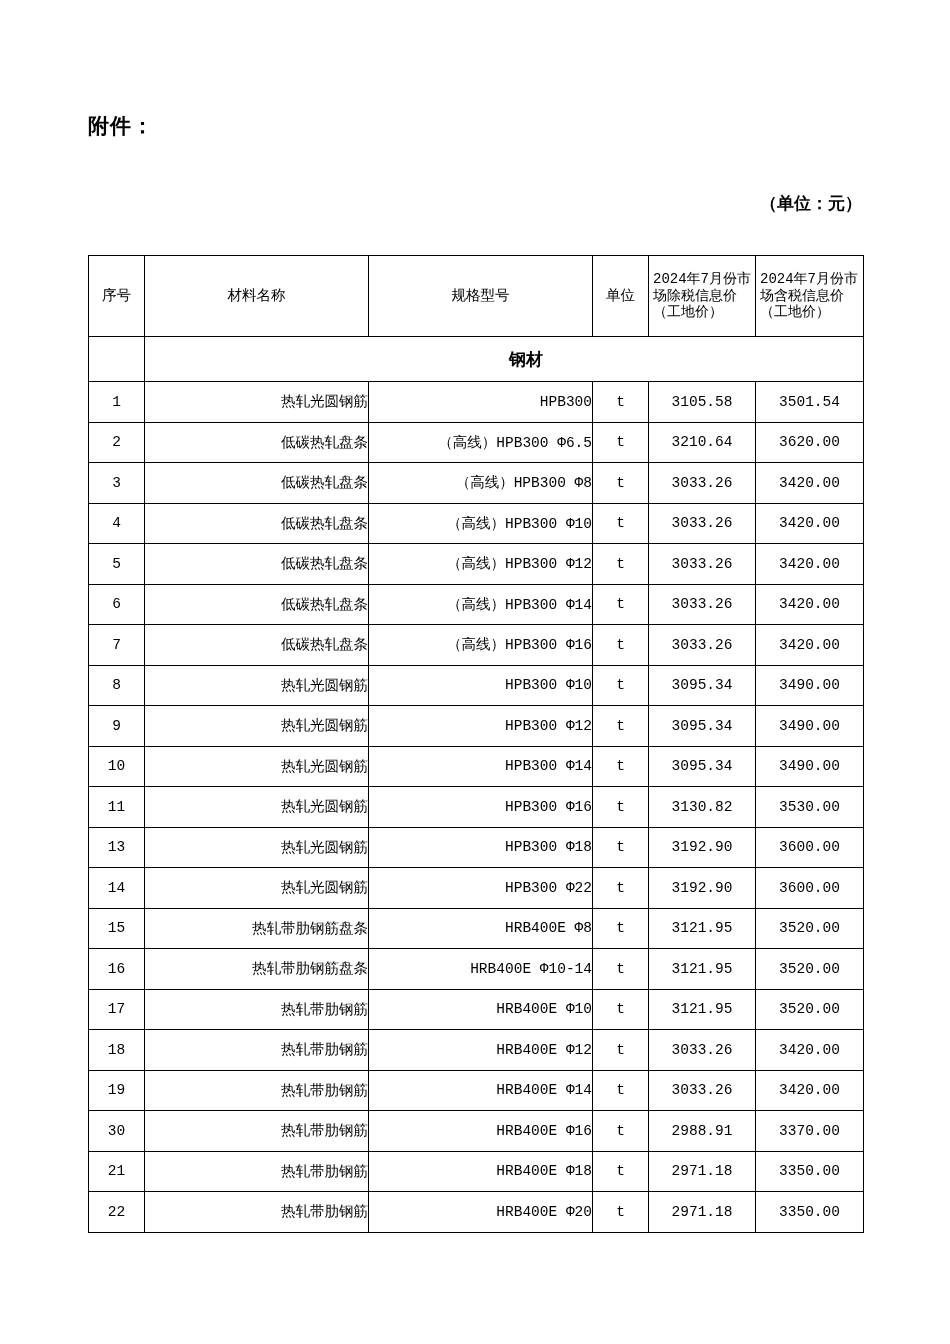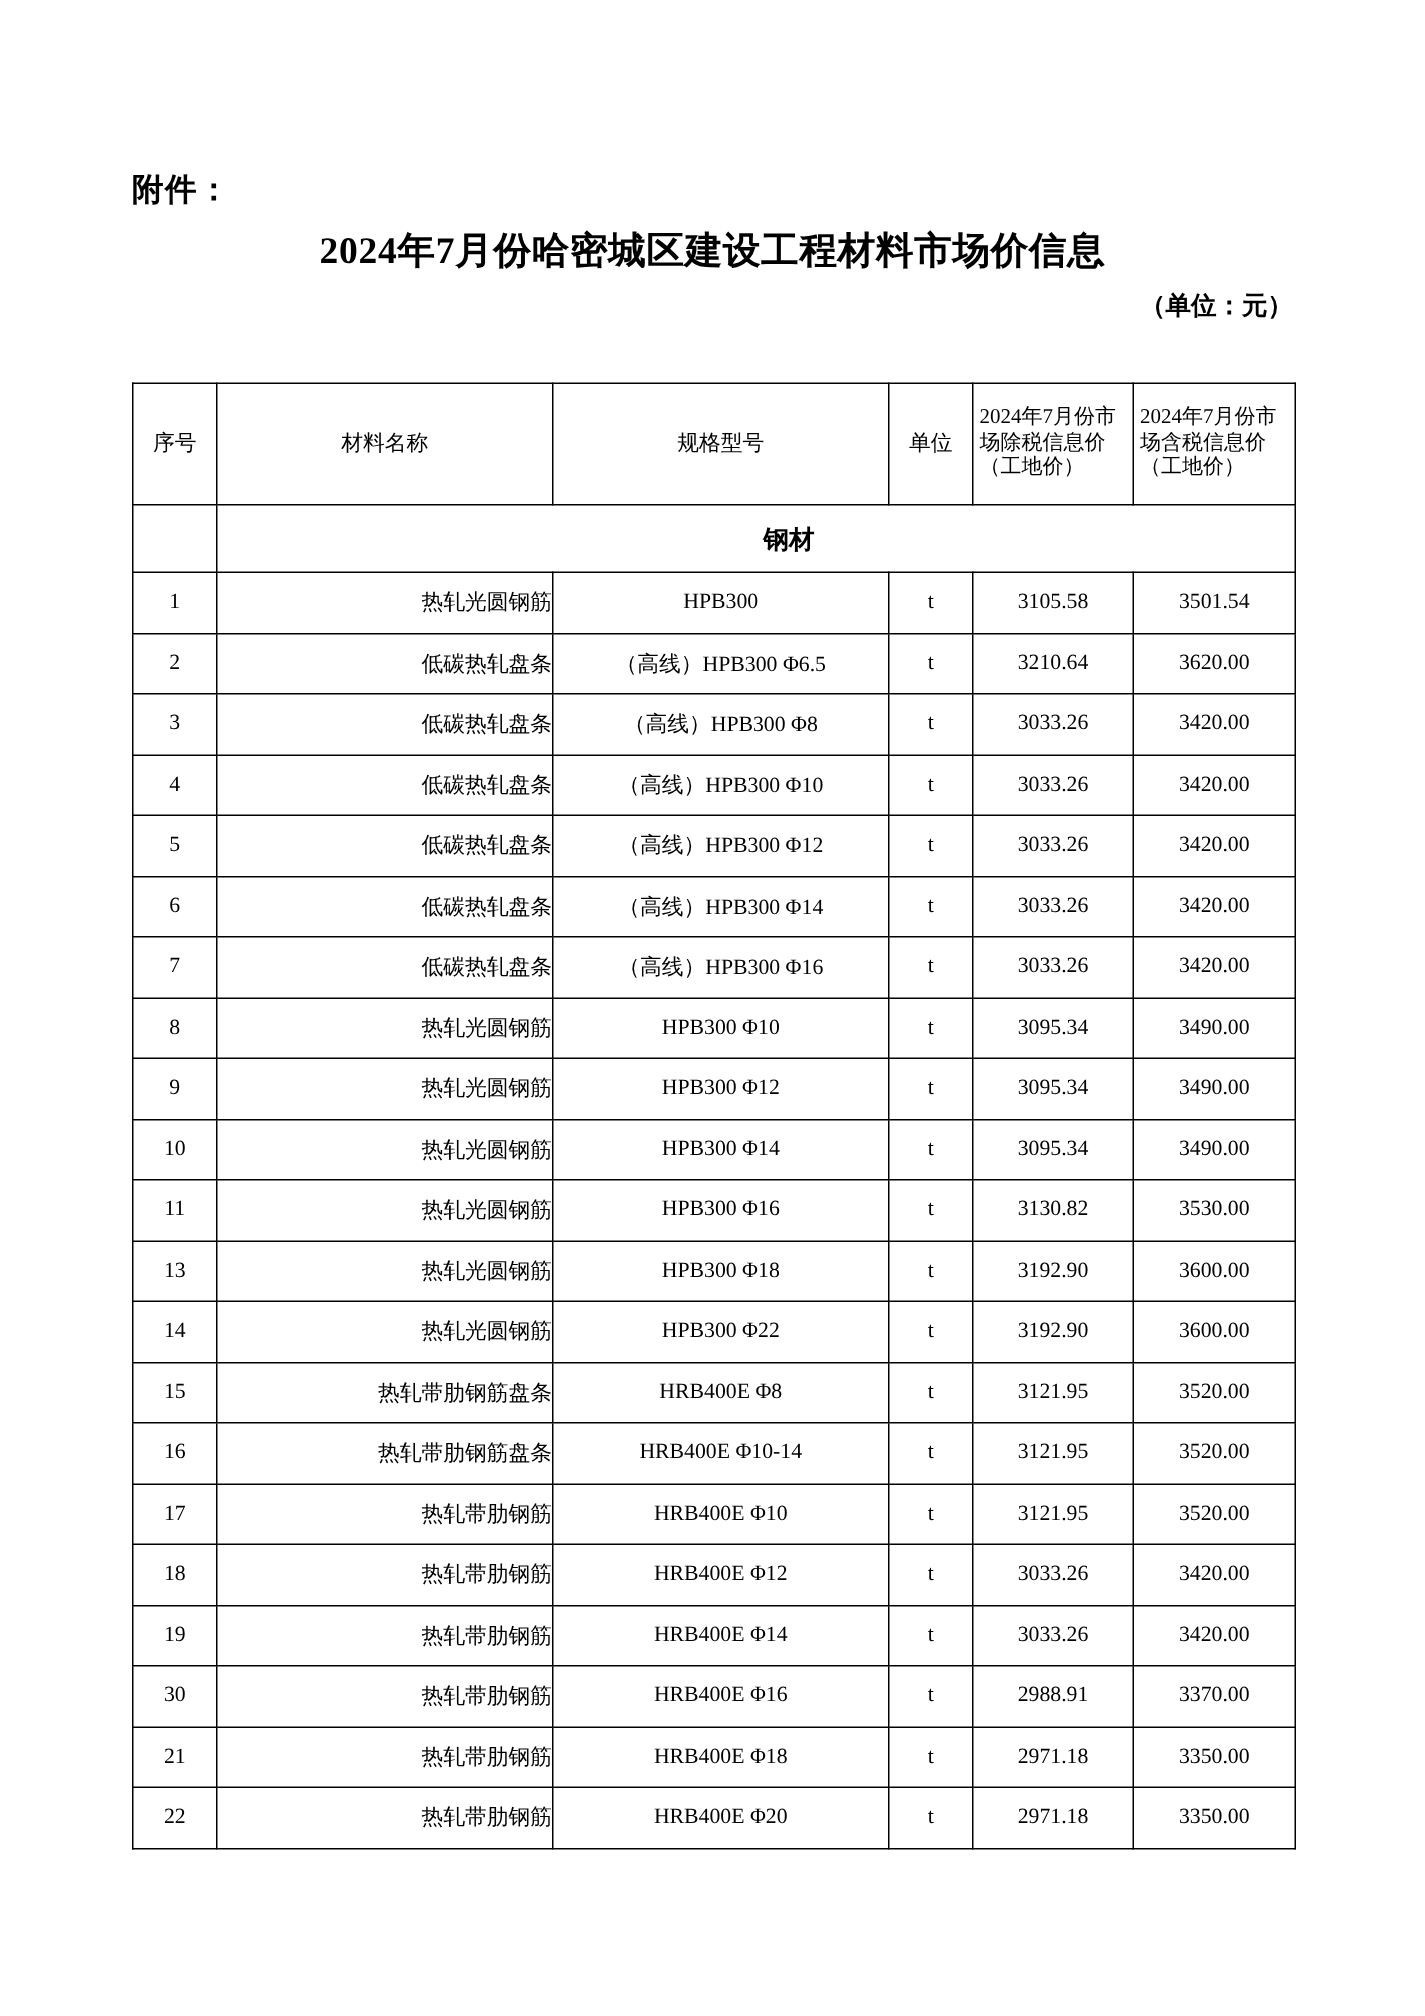--- a/index.html
+++ b/index.html
@@ -13,20 +13,21 @@
     font-family: "Liberation Serif", "DejaVu Serif", serif;
     color: #000000;
     position: relative;
   }
   .page {
     width: 950px;
     height: 1016px;
     box-sizing: border-box;
     padding: 0;
     position: relative;
+    font-family: Liberation Mono, monospace;
   }
   .attachment-label {
     position: absolute;
     left: 88px;
     top: 112px;
     font-size: 21px;
     font-weight: bold;
     letter-spacing: 1px;
   }
   .doc-title {
@@ -87,33 +88,32 @@
     text-align: center;
     font-weight: bold;
     font-size: 17px;
     padding-left: 44px;
   }
   tr.data-row td {
     height: 39.5px;
   }
   td.c-no { text-align: center; font-size: 15px; }
   td.c-name { text-align: right; padding-left: 8px; font-size: 15px; }
-  td.c-spec { text-align: center; padding-left: 8px; font-size: 15px; }
+  td.c-spec { text-align: right; padding-left: 8px; font-size: 15px; }
   td.c-unit { text-align: center; font-size: 15px; }
   td.c-price { text-align: center; font-size: 15px; }
   .blank-cell { }
 </style>
 </head>
 <body>
 
 <div class="page">
 
   <div class="attachment-label">附件：</div>
 
-  <div class="doc-title">2024年7月份哈密城区建设工程材料市场价信息</div>
 
   <div class="unit-note">（单位：元）</div>
 
   <table class="price-table">
     <colgroup>
       <col class="col-no">
       <col class="col-name">
       <col class="col-spec">
       <col class="col-unit">
       <col class="col-p1">

